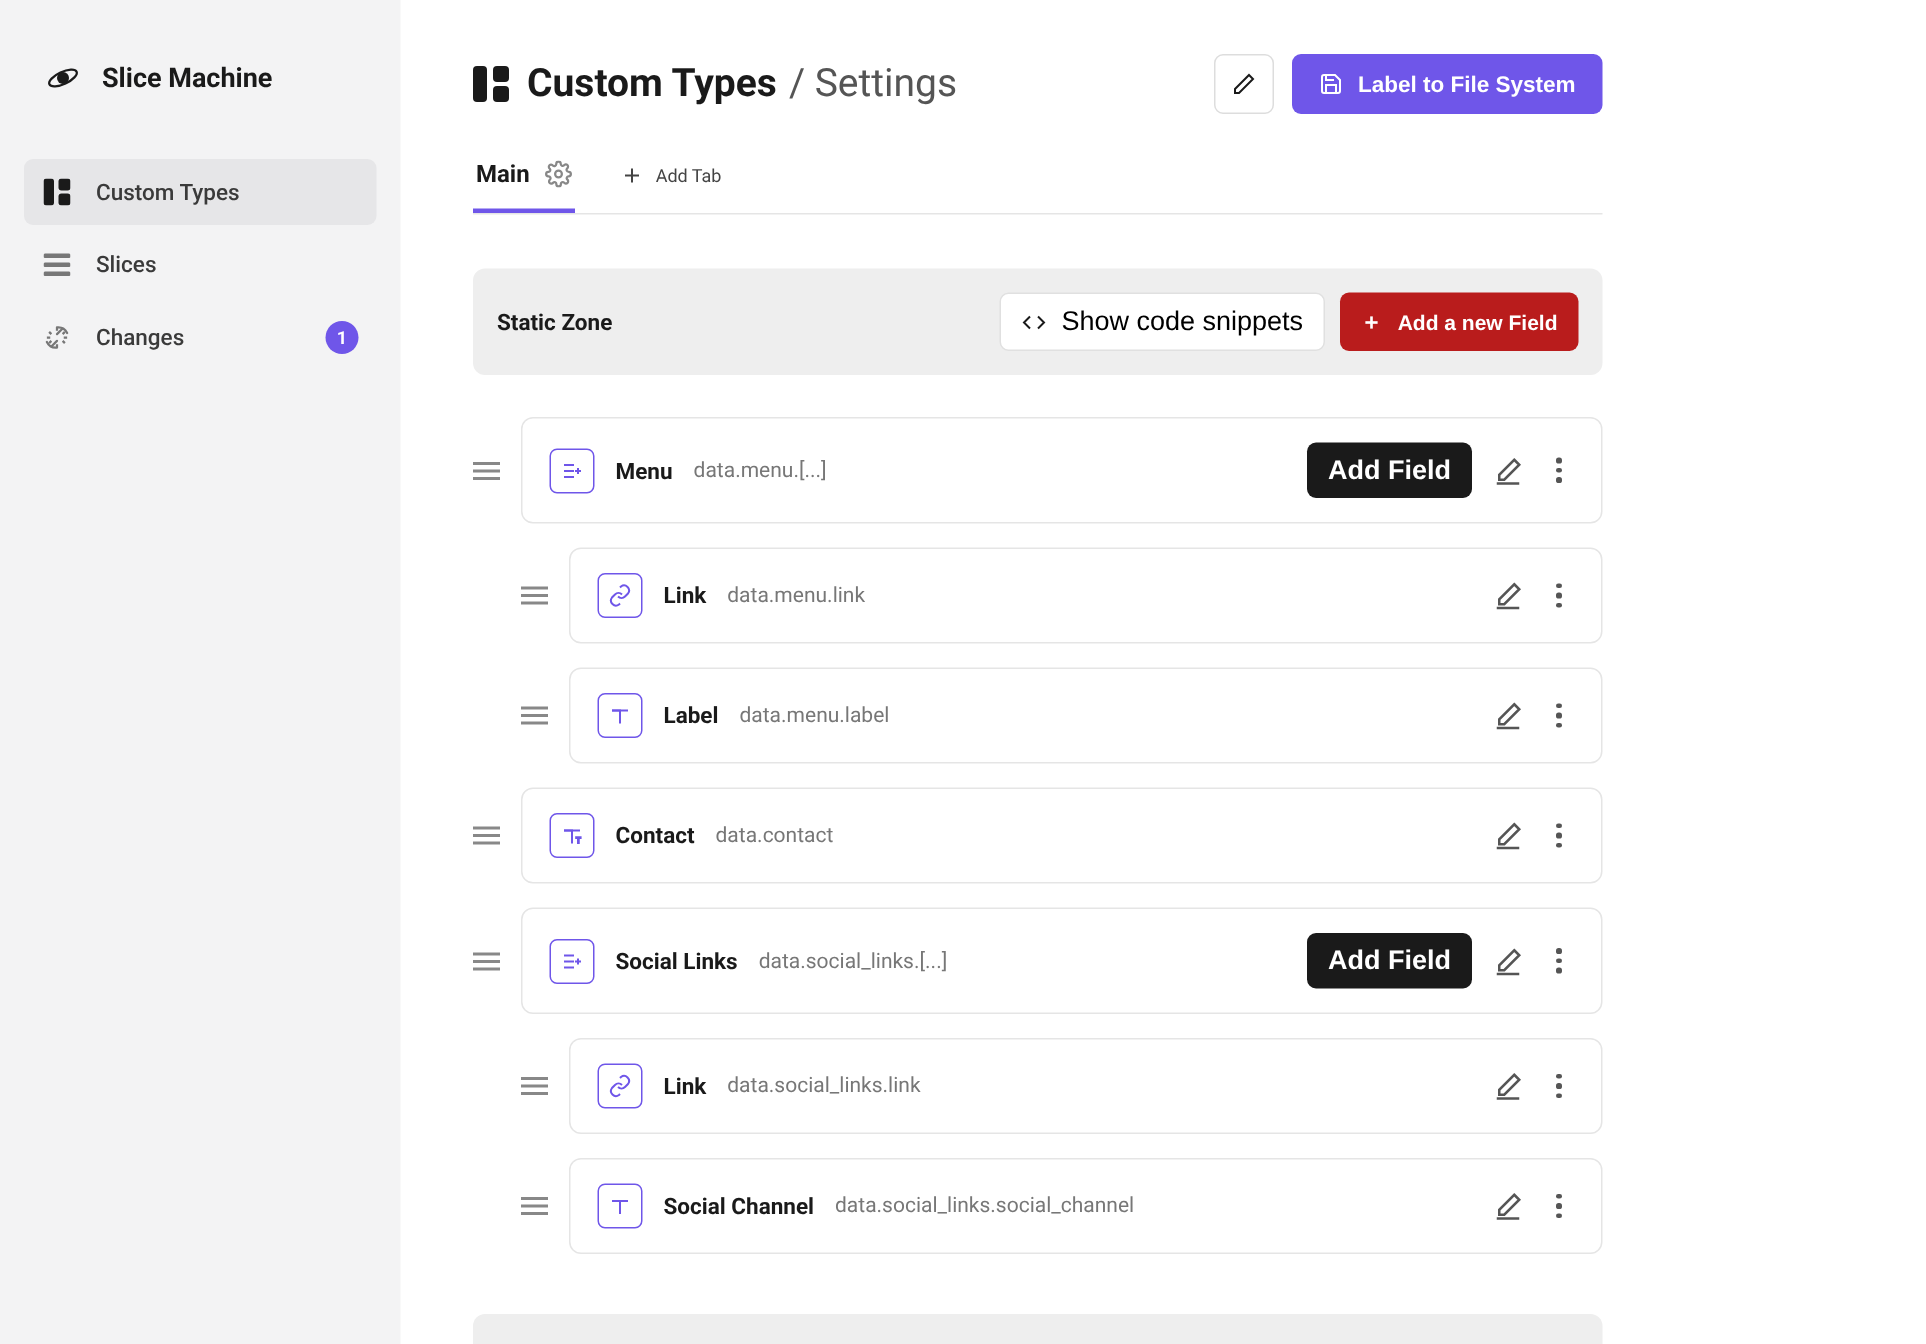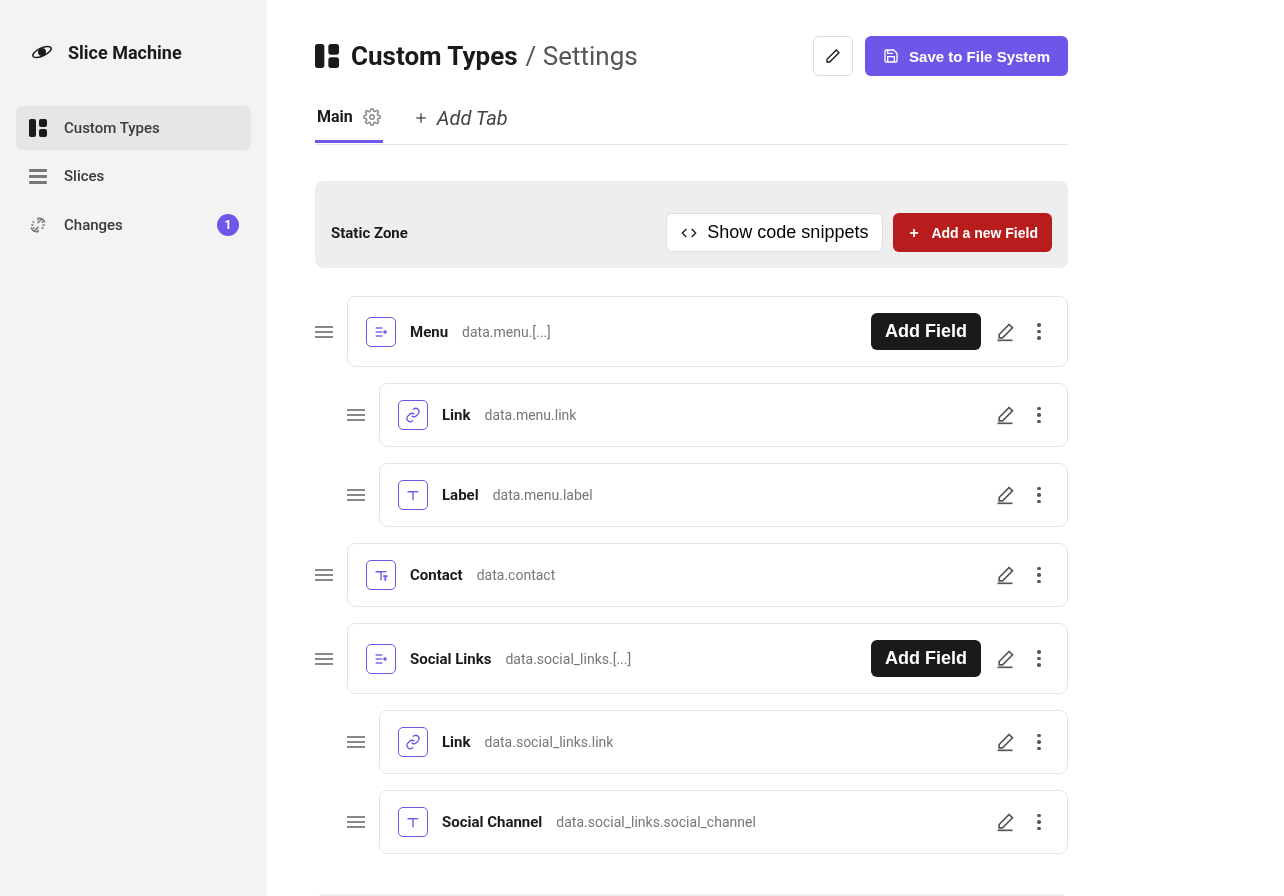--- a/index.html
+++ b/index.html
@@ -20,22 +20,22 @@
 .title-icon { width: 24px; height: 24px; }
 .page-title { font-size: 26px; font-weight: 700; display:flex; gap:8px; align-items:baseline;}
 .page-title .sub { font-weight: 400; color: #555; }
 .header-actions { display: flex; gap: 12px; }
 .icon-btn { width: 40px; height: 40px; border: 1px solid #ddd; background:#fff; border-radius: 6px; display:flex; align-items:center; justify-content:center; cursor:pointer; }
 .primary-btn { background: #6f56e9; color:#fff; border:none; border-radius:6px; padding: 0 18px; height:40px; font-size:15px; font-weight:600; display:flex; align-items:center; gap:10px; cursor:pointer; }
 .tabs { display:flex; align-items:center; gap:28px; border-bottom:1px solid #e5e5e5; margin-top:20px; }
 .tab { display:flex; align-items:center; gap:10px; padding: 10px 2px 14px 2px; cursor:pointer; font-size:16px; color:#555; font-weight:500; border-bottom: 3px solid transparent; }
 .tab.active { color:#1a1a1a; font-weight:700; border-bottom-color:#6f56e9; }
 .tab .gear { width:18px; height:18px; color:#888; }
-.add-tab { display:flex; align-items:center; gap:8px; color:#444; cursor:pointer; font-size:20px; padding: 10px 2px 14px 2px; font-style: italic;}
-.zone-header { background:#eeeeee; border-radius:8px; padding:32px 16px 16px 16px; display:flex; align-items:center; justify-content:space-between; margin-top:36px; }
+.add-tab { display:flex; align-items:center; gap:8px; color:#444; cursor:pointer; font-size:12px; padding: 10px 2px 14px 2px;}
+.zone-header { background:#eeeeee; border-radius:8px; padding:16px 16px 16px 16px; display:flex; align-items:center; justify-content:space-between; margin-top:36px; }
 .zone-title { font-weight:700; font-size:15px; }
 .zone-actions { display:flex; gap:10px; }
 .white-btn { background:#fff; border:1px solid #e0e0e0; border-radius:6px; padding:8px 14px; display:flex; align-items:center; gap:10px; font-size:18px; cursor:pointer; }
 .dark-btn { background:#b91c1c; color:#fff; border:none; border-radius:6px; padding:8px 14px; display:flex; align-items:center; gap:10px; font-size:14px; font-weight:600; cursor:pointer; }
 .fields-col { margin-top:28px; display:flex; flex-direction:column; gap:16px; }
 .field-row { display:flex; align-items:center; gap:14px; }
 .field-row.child { margin-left:32px; }
 .drag-handle { width:18px; height:18px; color:#888; cursor:grab; flex-shrink:0; }
 .card { flex:1; background:#fff; border:1px solid #e5e5e5; border-radius:8px; padding:16px 18px; display:flex; align-items:center; gap:14px; }
 .type-icon { width:30px; height:30px; border:1.5px solid #6f56e9; border-radius:5px; color:#6f56e9; display:flex; align-items:center; justify-content:center; flex-shrink:0; }
@@ -123,21 +123,21 @@
           </span>
         </button>
         <button class="primary-btn">
           <span>
             <svg width="16" height="16" viewBox="0 0 24 24" fill="none" stroke="#fff" stroke-width="2">
                 <path d="M19 21H5a2 2 0 0 1-2-2V5a2 2 0 0 1 2-2h11l5 5v11a2 2 0 0 1-2 2z"></path>
                 <polyline points="17 21 17 13 7 13 7 21"></polyline>
                 <polyline points="7 3 7 8 15 8"></polyline>
               </svg>
           </span>
-          <span>Save to File System</span>
+          <span>Label to File System</span>
         </button>
       </div>
     </div>
 
     <div class="tabs">
       <div class="tab active">
         <span>Main</span>
         <span class="gear">
           <svg width="18" height="18" viewBox="0 0 24 24" fill="none" stroke="#888" stroke-width="2">
               <circle cx="12" cy="12" r="3"></circle>

